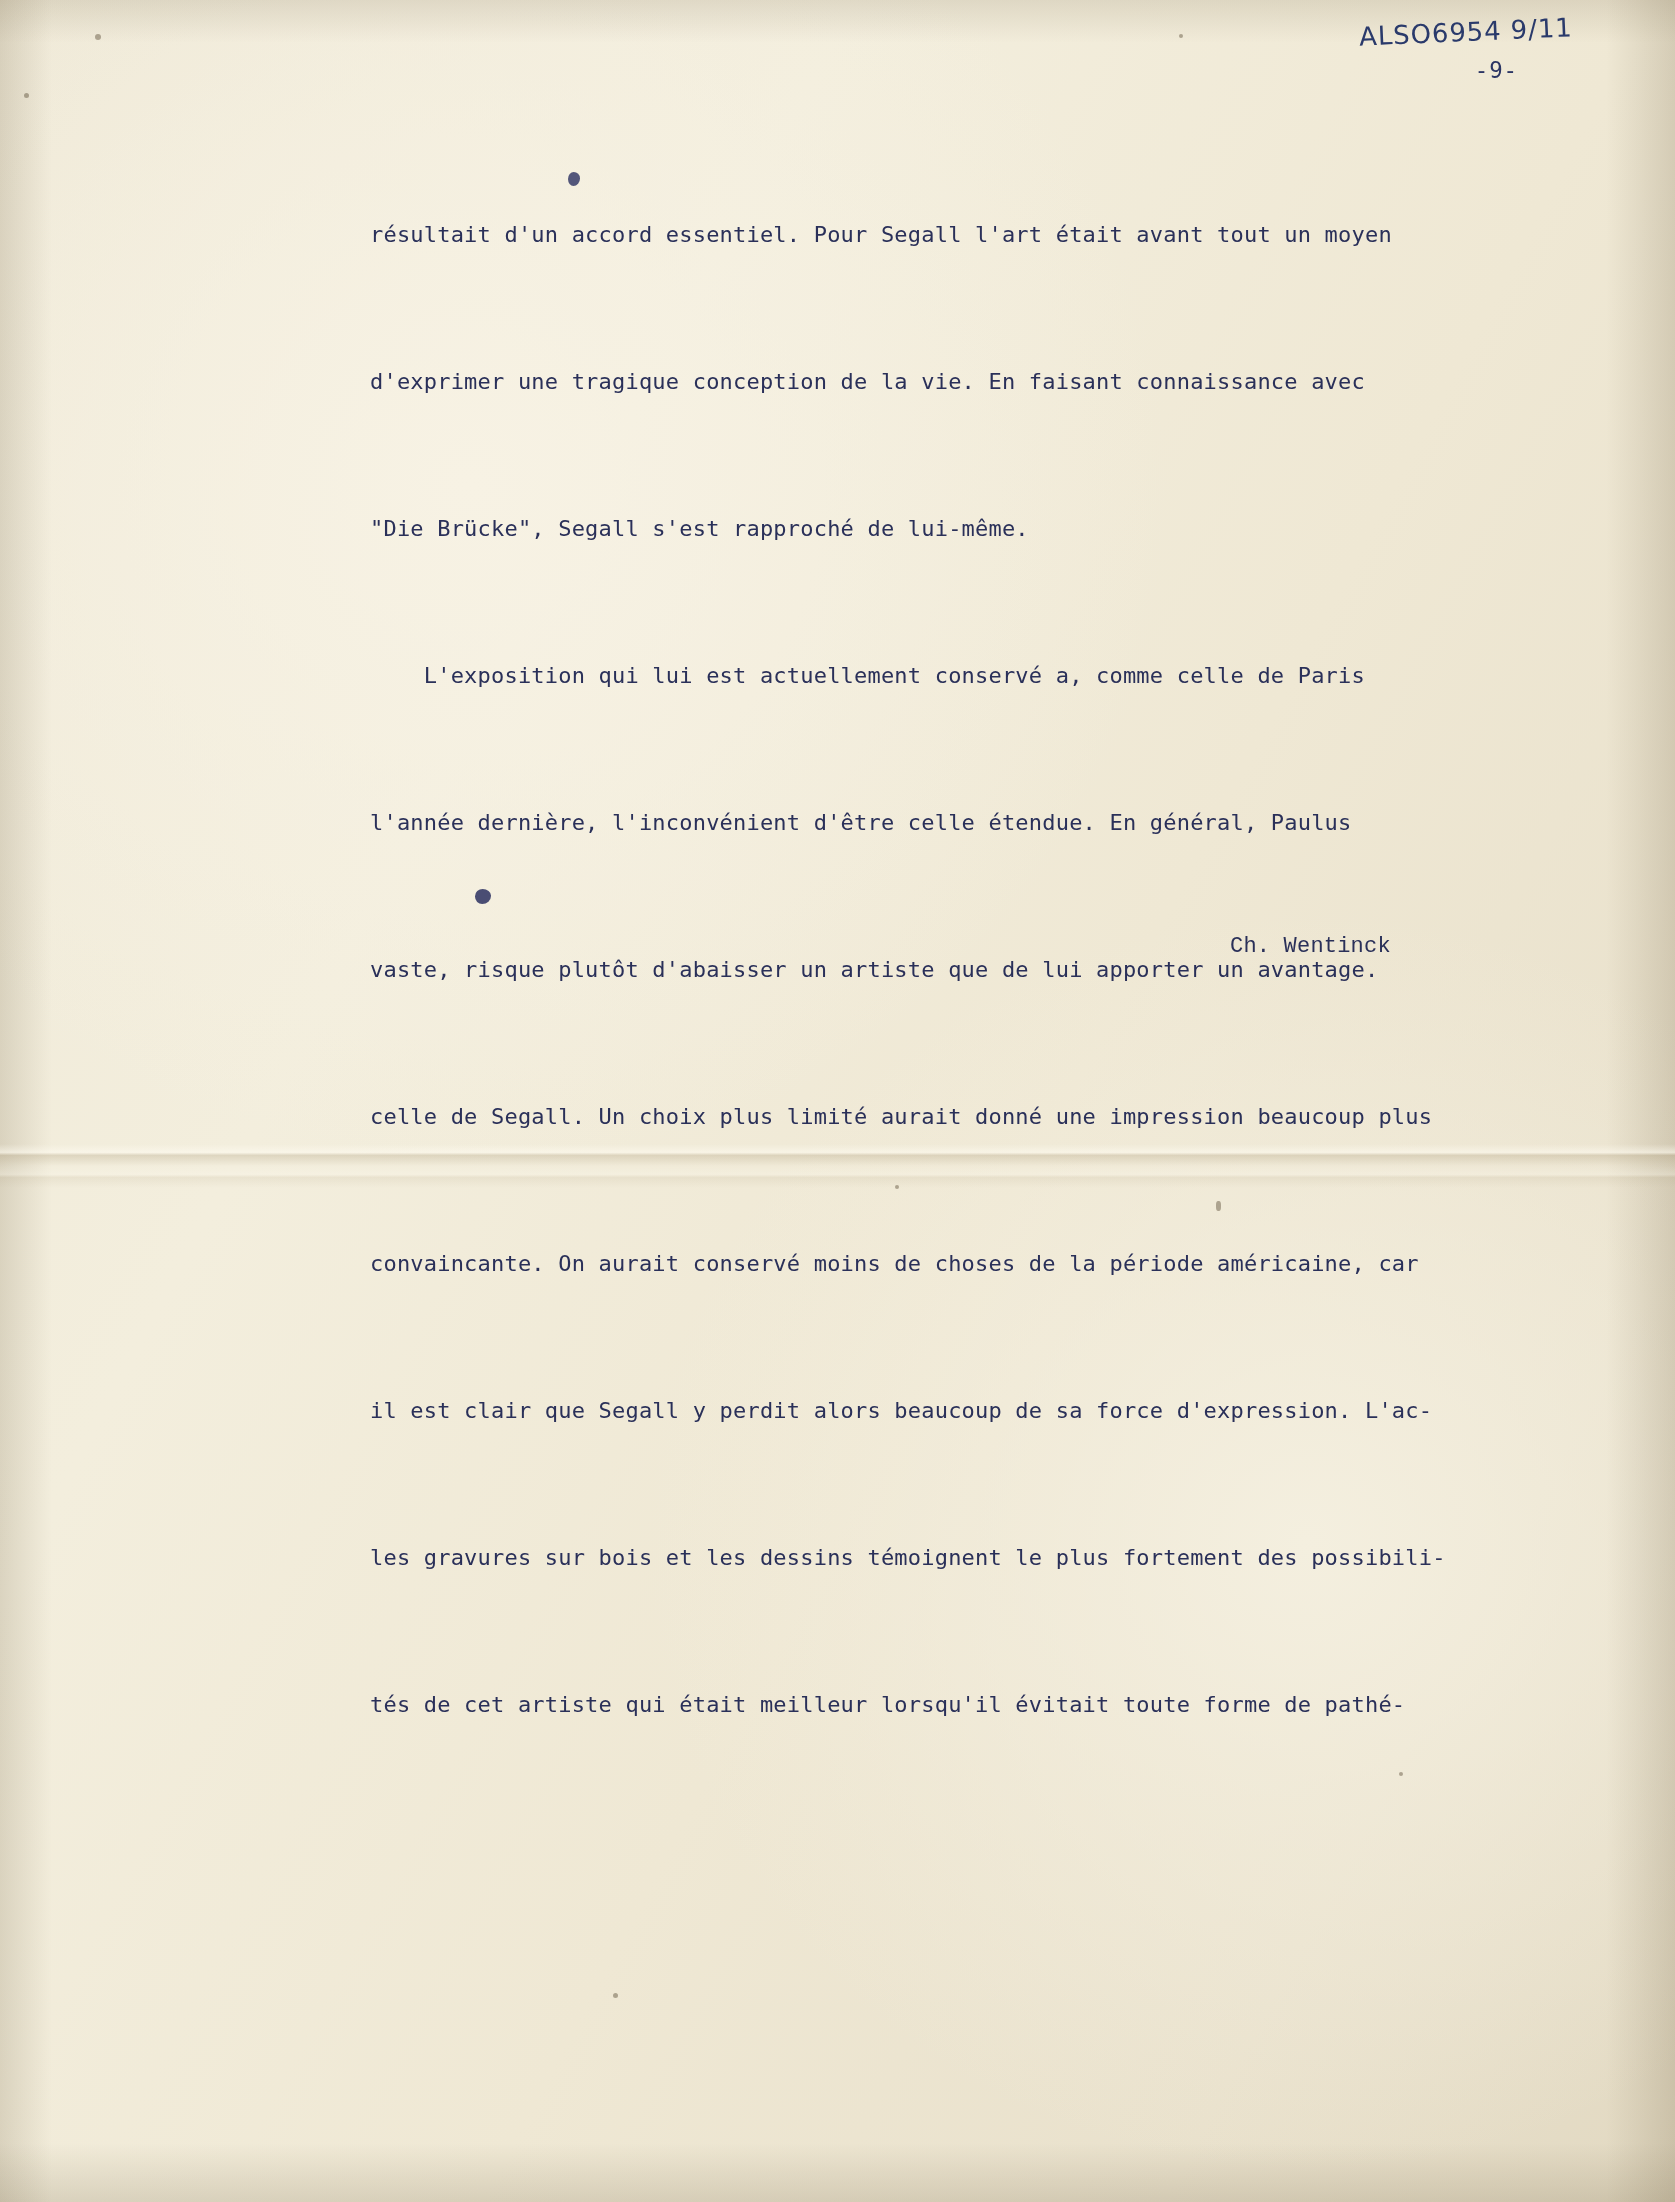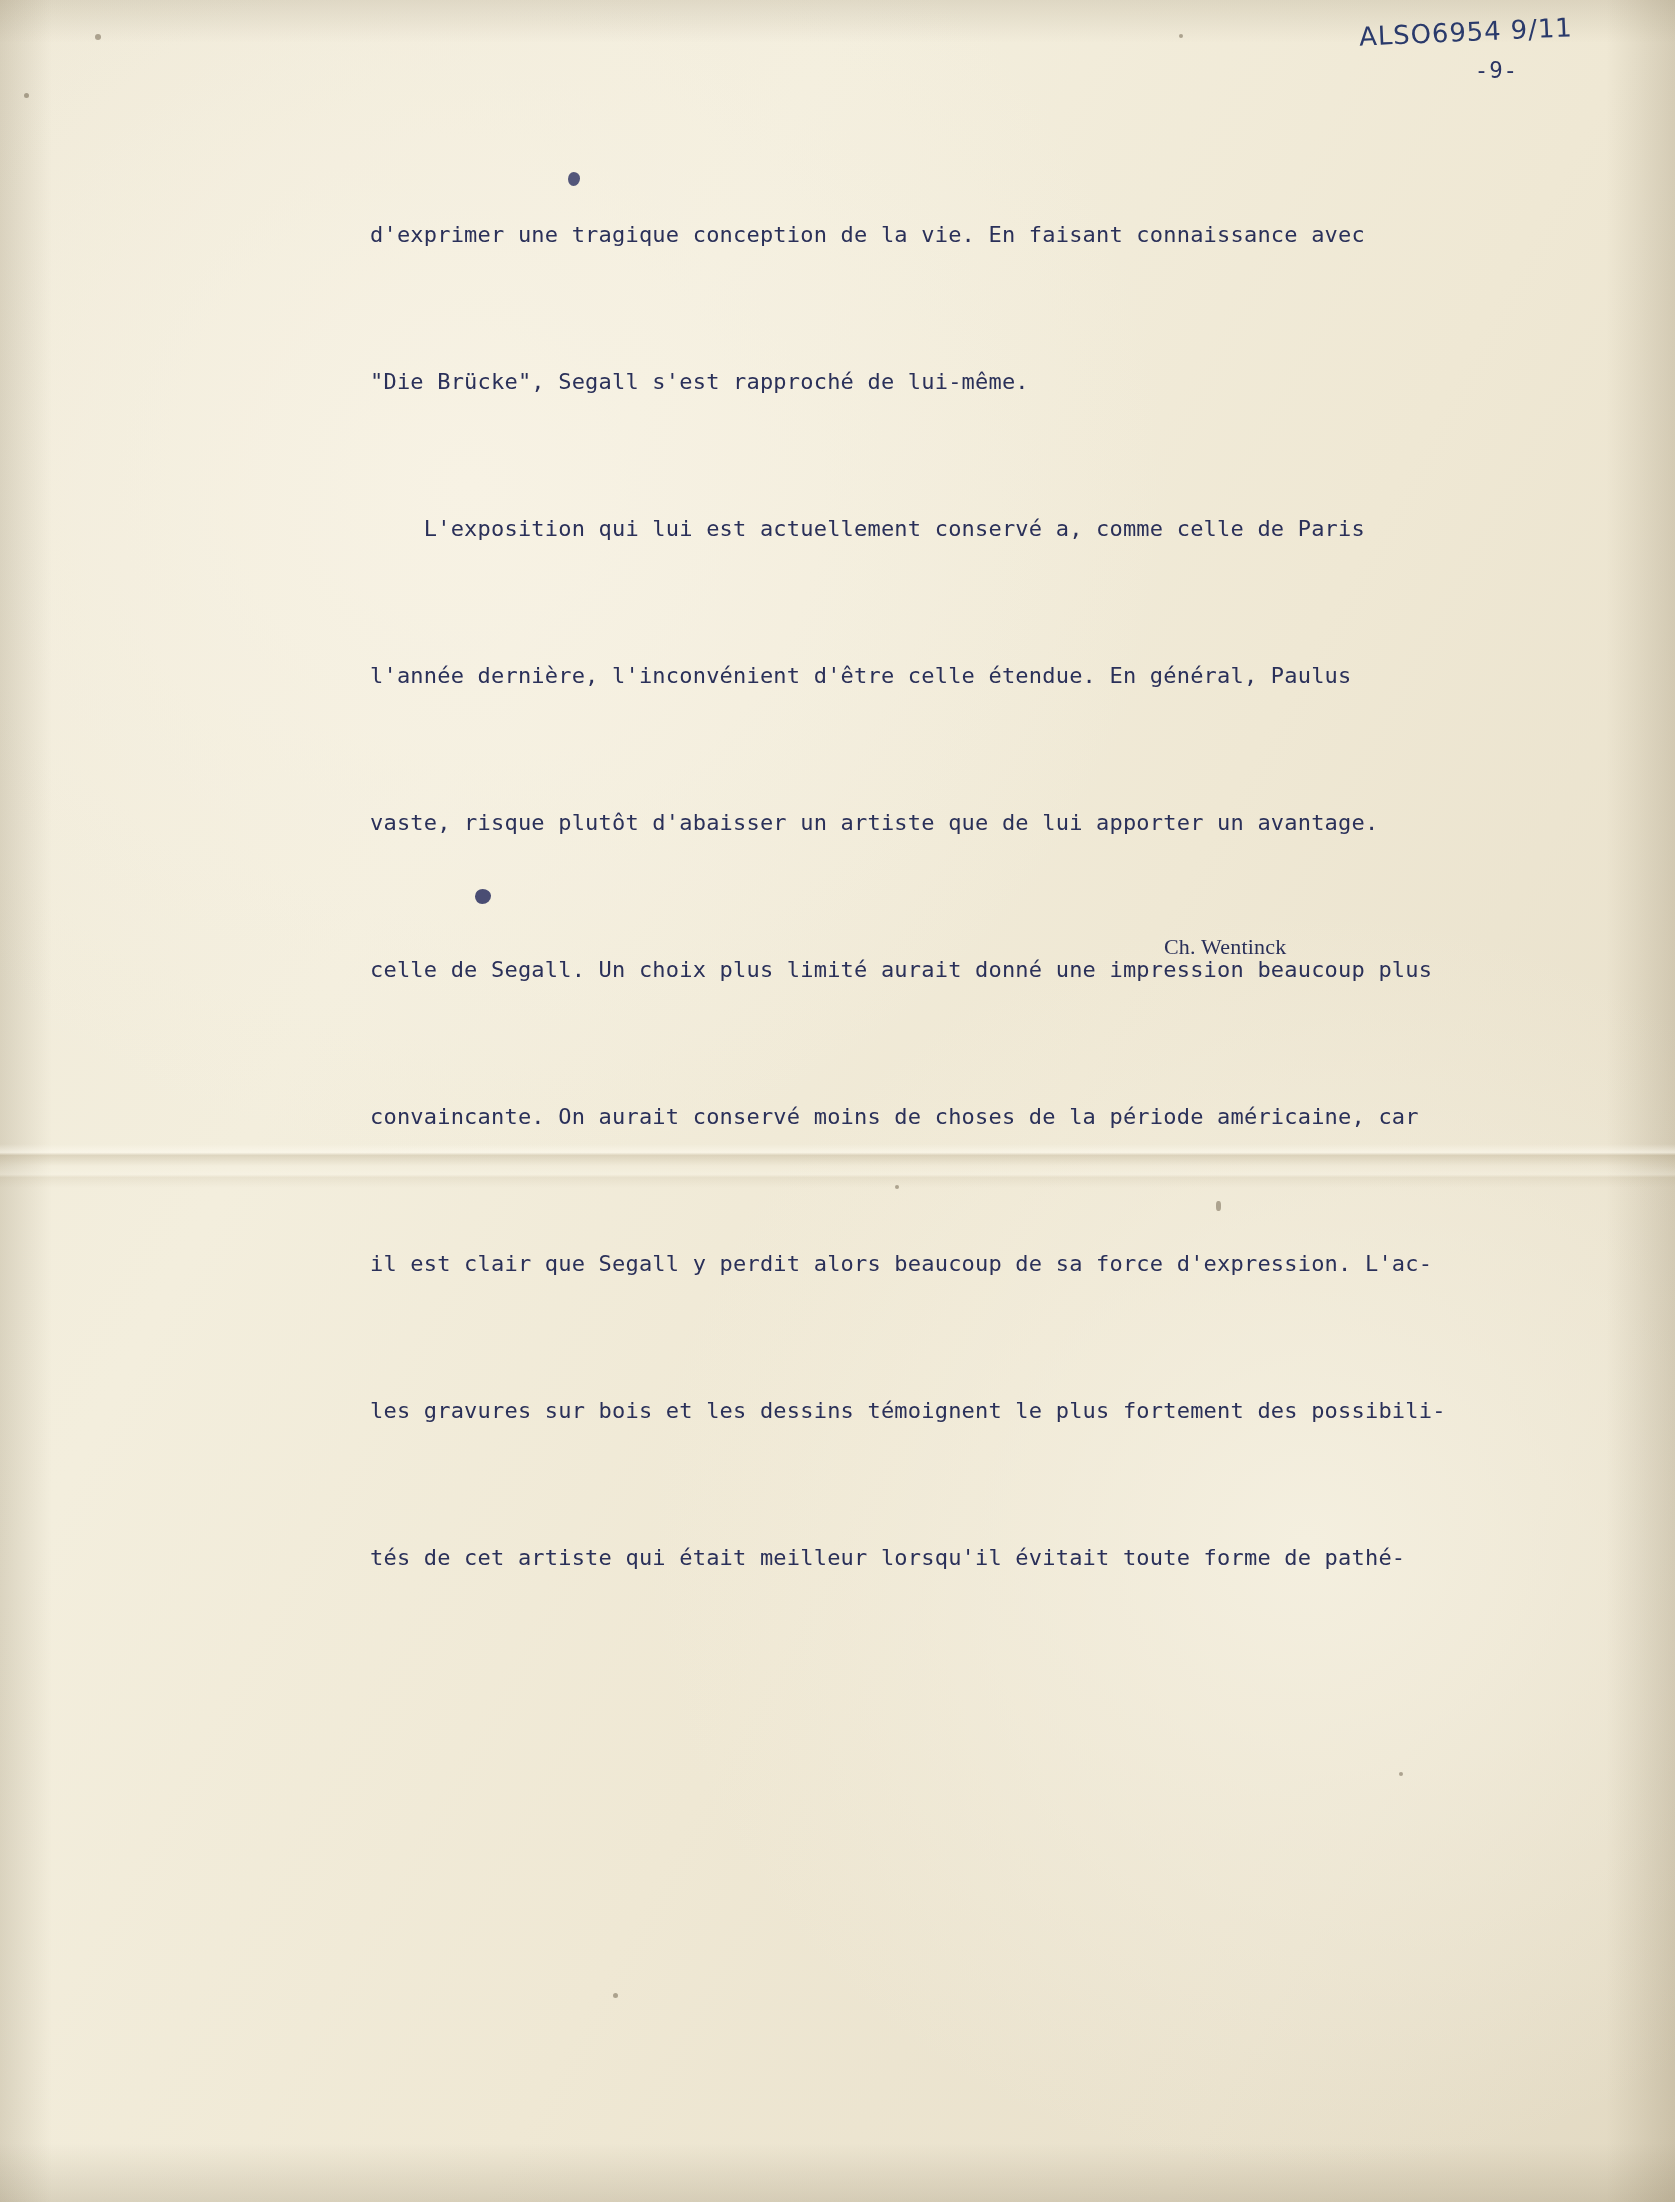--- a/index.html
+++ b/index.html
@@ -89,23 +89,23 @@
     letter-spacing: 0.2px;
     white-space: pre-wrap;
   }
   .typescript .line {
     display: block;
     white-space: pre;
   }
 
   .signature {
     position: absolute;
-    left: 1164px;
+    left: 1230px;
     top: 934px;
-    font-family: Liberation Serif, serif;
+    font-family: Liberation Mono, monospace;
     font-size: 22px;
     color: #2a3059;
     letter-spacing: 0.2px;
   }
 
   .inkblot {
     position: absolute;
     left: 475px;
     top: 889px;
     width: 16.3px;
@@ -137,20 +137,21 @@
   <div class="speck" style="left:895px; top:1185px; width:4.3px; height:4.3px;"></div>
   <div class="speck" style="left:613px; top:1993px; width:5.2px; height:5.2px;"></div>
   <div class="speck" style="left:1399px; top:1772px; width:4.3px; height:4.3px;"></div>
   <div class="speck" style="left:1179px; top:34px; width:4.3px; height:4.3px;"></div>
 
   <div class="archive-id">ALSO6954 9/11</div>
 
   <div class="page-number">-9-</div>
 
   <div class="typescript">
+    <span class="line">résultait d'un accord essentiel. Pour Segall l'art était avant tout un moyen</span>
     <span class="line">d'exprimer une tragique conception de la vie. En faisant connaissance avec</span>
     <span class="line">"Die Brücke", Segall s'est rapproché de lui-même.</span>
     <span class="line">    L'exposition qui lui est actuellement conservé a, comme celle de Paris</span>
     <span class="line">l'année dernière, l'inconvénient d'être celle étendue. En général, Paulus</span>
     <span class="line">vaste, risque plutôt d'abaisser un artiste que de lui apporter un avantage.</span>
     <span class="line">celle de Segall. Un choix plus limité aurait donné une impression beaucoup plus</span>
     <span class="line">convaincante. On aurait conservé moins de choses de la période américaine, car</span>
     <span class="line">il est clair que Segall y perdit alors beaucoup de sa force d'expression. L'ac-</span>
     <span class="line">les gravures sur bois et les dessins témoignent le plus fortement des possibili-</span>
     <span class="line">tés de cet artiste qui était meilleur lorsqu'il évitait toute forme de pathé-</span>

